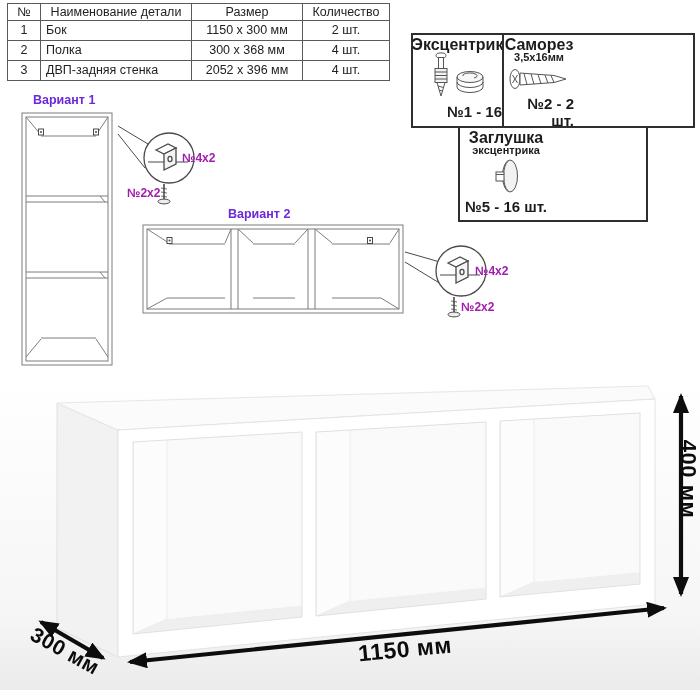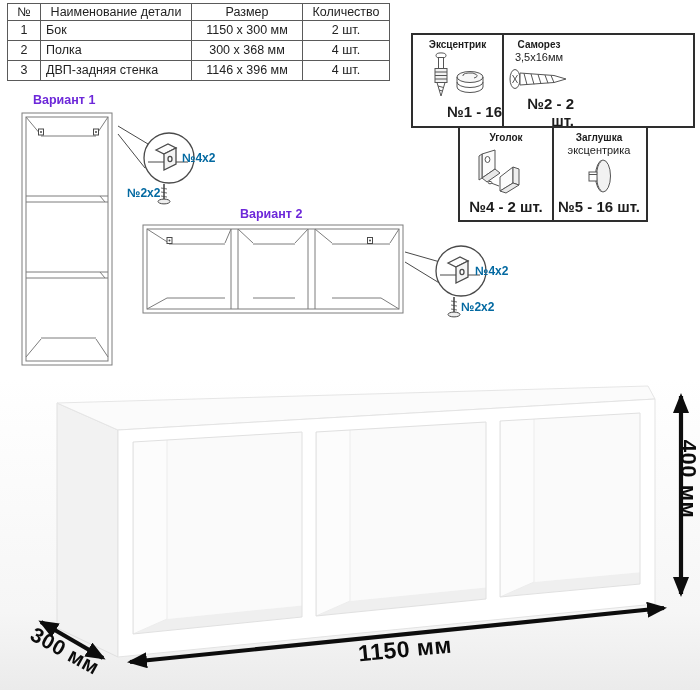--- a/index.html
+++ b/index.html
@@ -21,27 +21,27 @@
   table.parts .c-name{width:140px;text-align:left;}
   table.parts th.c-name{text-align:center;}
   table.parts .c-size{width:100px;margin-top:26px;}
   table.parts .c-qty{width:76px;}
   
   .hw-row{position:absolute;display:flex;border:2px solid #2e2e2e;background:#fff;box-sizing:border-box;}
   .hw-row1{left:411px;top:33px;width:284px;height:95px;}
   .hw-row2{left:458px;top:126px;width:190px;height:96px;}
   .hw-cell{display:flex;flex-direction:column;align-items:center;box-sizing:border-box;}
   .hw-cell + .hw-cell{border-left:2px solid #2e2e2e;}
-  .hw-title{font-weight:bold;font-size:10px;line-height:12px;margin-top:4px;text-align:center;}
-  .hw-sub{font-weight:normal;font-size:11px;line-height:12px;text-align:center;}
+  .hw-title{font-weight:bold;font-size:16px;line-height:12px;margin-top:4px;text-align:center;}
+  .hw-sub{font-weight:bold;font-size:11px;line-height:12px;text-align:center;}
   .hw-icon-wrap{flex:1;display:flex;align-items:center;justify-content:center;}
   .hw-count{font-weight:bold;font-size:15px;margin-bottom:5px;text-align:right;}
   
   .v-title{position:absolute;font-weight:bold;font-size:12.5px;color:#6d28d9;}
-  .callout-label{position:absolute;font-weight:bold;font-size:12px;color:#0369a1;}
+  .callout-label{position:absolute;font-weight:bold;font-size:12px;color:#a21caf;}
   
   .dim{position:absolute;font-weight:bold;color:#0b0b0b;text-align:center;letter-spacing:.5px;}
   .dim-width{left:320px;top:636px;width:170px;font-size:23px;transform:rotate(-5.5deg);}
   .dim-depth{left:10px;top:639px;width:110px;font-size:21px;transform:rotate(29deg);}
   .dim-height{left:628px;top:466px;width:120px;font-size:22px;transform:rotate(90deg);}
   svg{display:block;}
   .abs{position:absolute;}
 </style>
 </head>
 <body>
@@ -64,21 +64,21 @@
     </tr>
     <tr>
       <td class="c-num">2</td>
       <td class="c-name">Полка</td>
       <td class="c-size">300 x 368 мм</td>
       <td class="c-qty">4 шт.</td>
     </tr>
     <tr>
       <td class="c-num">3</td>
       <td class="c-name">ДВП-задняя стенка</td>
-      <td class="c-size">1146 x 396 мм</td>
+      <td class="c-size">2052 x 396 мм</td>
       <td class="c-qty">4 шт.</td>
     </tr>
   </tbody>
 </table>
 
 <div class="hw-row hw-row1">
   <div class="hw-cell" style="width:89px">
     <div class="hw-title">Эксцентрик</div>
     <div class="hw-icon-wrap">
       <svg width="72" height="52" viewBox="0 0 72 52">
@@ -115,39 +115,20 @@
           <path d="M18,10.4 L21,21.7 M25,10.9 L28,21.3 M32,11.4 L35,20.8 M39,12 L42,20.2 M45,12.4 L48,19.6" fill="none"></path>
         </g>
       </svg>
     </div>
     <div class="hw-count">№2 - 2 шт.</div>
   </div>
 </div>
 
 <div class="hw-row hw-row2">
   <div class="hw-cell" style="width:92px">
-    <div class="hw-title">Уголок</div>
-    <div class="hw-icon-wrap">
-      <svg width="66" height="48" viewBox="0 0 66 48">
-        <g stroke="#555" stroke-width="1" fill="#f6f6f6" stroke-linejoin="round">
-          <path d="M9,7 L22,3 L22,22 L9,31 Z" fill="#fbfbfb"></path>
-          <path d="M9,7 L6,9 L6,33 L9,31 Z" fill="#eee"></path>
-          <path d="M9,31 L22,22 L27,26 L14,35 Z" fill="#e9e9e9"></path>
-          <ellipse cx="14.5" cy="12.5" rx="2.4" ry="3" fill="#fff"></ellipse>
-          <path d="M27,30 L40,20 L40,36 L27,44 Z" fill="#fbfbfb"></path>
-          <path d="M40,20 L46,22 L46,38 L40,36 Z" fill="#eee"></path>
-          <path d="M27,44 L40,36 L46,38 L33,46 Z" fill="#e9e9e9"></path>
-          <path d="M18,36 L26,39" fill="none"></path>
-          <ellipse cx="17" cy="35.6" rx="1.8" ry="1.2" fill="#fff"></ellipse>
-        </g>
-      </svg>
-    </div>
-    <div class="hw-count">№4 - 2 шт.</div>
-  </div>
-  <div class="hw-cell" style="width:92px">
     <div class="hw-title">Заглушка</div>
     <div class="hw-sub">эксцентрика</div>
     <div class="hw-icon-wrap">
       <svg width="42" height="42" viewBox="0 0 42 42">
         <g stroke="#555" stroke-width="1" fill="#f2f2f2">
           <ellipse cx="25" cy="20" rx="7.5" ry="16"></ellipse>
           <path d="M23,5.5 a6,15 0 0 0 0,29" fill="none"></path>
           <rect x="11" y="16" width="8" height="9" fill="#fff"></rect>
           <line x1="11" y1="18.5" x2="19" y2="18.5"></line>
         </g>
@@ -188,21 +169,21 @@
     <ellipse cx="170" cy="71" rx="2" ry="2.6" fill="#fff"></ellipse>
 
     <path d="M164,96 L164,111" stroke-width="1.6"></path>
     <path d="M161,100 L167,101 M161,104 L167,105 M161,108 L167,109" stroke-width="0.8"></path>
     <ellipse cx="164" cy="113.5" rx="6" ry="2.4" fill="#eee" stroke-width="1"></ellipse>
   </g>
 </svg>
 <div class="callout-label" style="left:182px;top:151px;">№4х2</div>
 <div class="callout-label" style="left:127px;top:186px;">№2х2</div>
 
-<div class="v-title" style="left:240px;top:207px;">Вариант 2</div>
+<div class="v-title" style="left:228px;top:207px;">Вариант 2</div>
 <svg class="abs" style="left:140px;top:200px;" width="420" height="140" viewBox="0 0 420 140">
   <g stroke="#7d7d7d" fill="none" stroke-width="1">
     <rect x="3" y="25" width="260" height="88"></rect>
     <rect x="7" y="29" width="252" height="80"></rect>
 
     <path d="M91,29 L91,109 M98,29 L98,109 M168,29 L168,109 M175,29 L175,109"></path>
 
     <path d="M7,29 L29,43 M91,29 L85,43 M29,44 L85,44 M7,109 L27,98 M27,98 L85,98"></path>
 
     <path d="M98,29 L113,43 M168,29 L155,43 M113,44 L155,44 M113,98 L155,98"></path>

